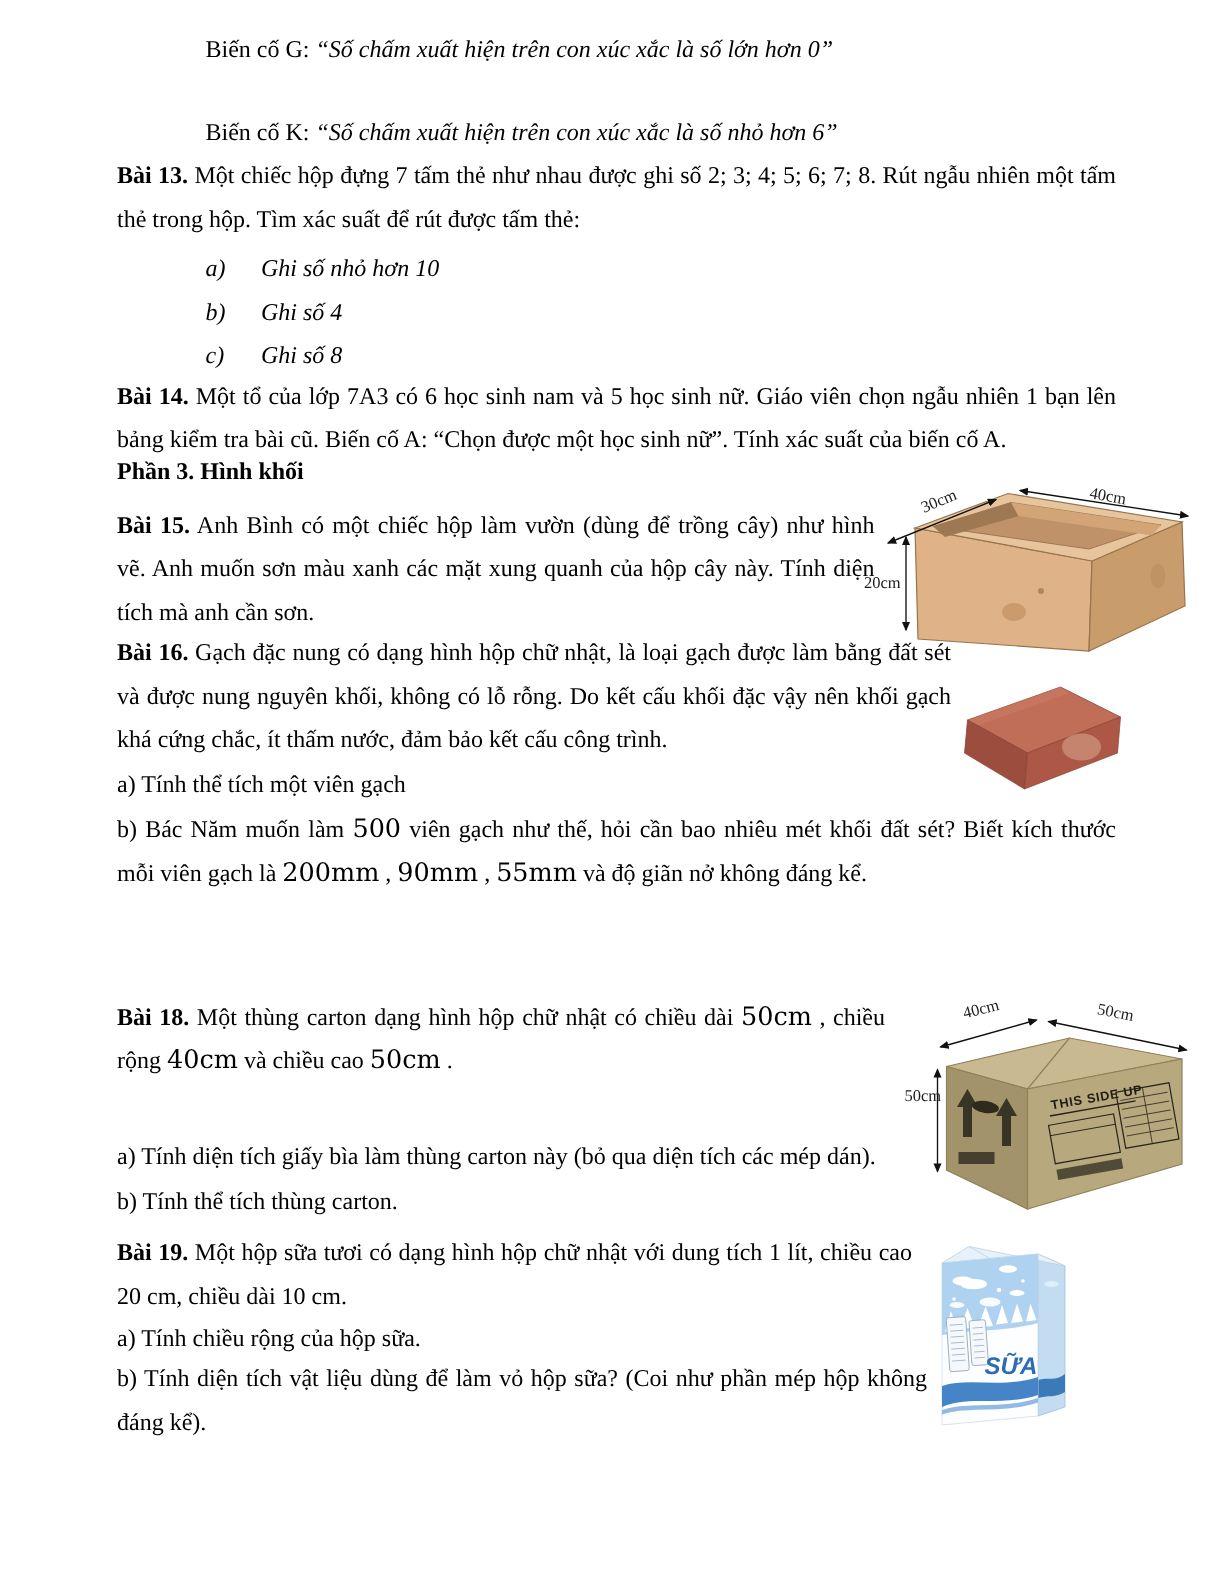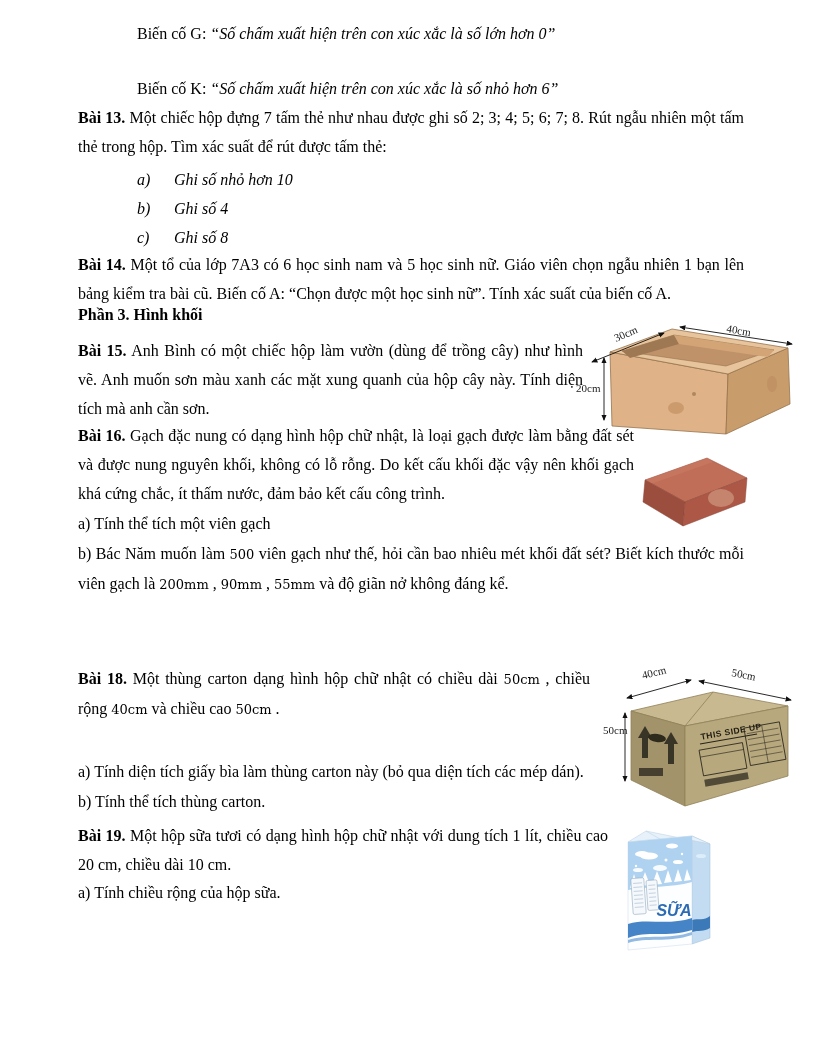--- a/index.html
+++ b/index.html
@@ -3,21 +3,21 @@
 <meta charset="utf-8">
 <style>
   html,body{margin:0;padding:0;background:#ffffff;}
   #page{
     position:relative;width:816px;height:1056px;margin:0 auto;background:#ffffff;
     font-family:"Liberation Serif","DejaVu Serif",serif;font-size:16px;color:#000;overflow:hidden;border-radius:11px;
   }
   .par{position:absolute;left:78px;width:666px;line-height:29px;text-align:justify;}
   .lead{font-weight:bold;}
   .q{font-style:italic;}
-  .mth{font-family:"DejaVu Serif",serif;font-size:13px;}
+  .mth{font-family:"DejaVu Serif",serif;font-size:17px;}
   .ev{left:137px;width:600px;text-align:left;line-height:28px;}
   .ev1{top:20px}.ev2{top:47px}.ev3{top:75px}
   .b13{top:103px}
   .li{position:absolute;left:137px;line-height:29px;font-style:italic;}
   .lia{top:165px}.lib{top:194px}.lic{top:223px}
   .mk{display:inline-block;width:37px;}
   .b14{top:250px}
   .ph3{top:300px;text-align:left;}
   .b15{top:336px;width:505px}
   .b16{top:421px;width:556px}
@@ -62,20 +62,21 @@
   <div class="par b16a"><span>a) Tính thể tích một viên gạch</span></div>
   <div class="par b16b"><span>b) Bác Năm muốn làm </span><span class="mth">500</span><span> viên gạch như thế, hỏi cần bao nhiêu mét khối đất sét? Biết kích thước mỗi viên gạch là </span><span class="mth">200mm</span><span> , </span><span class="mth">90mm</span><span> , </span><span class="mth">55mm</span><span> và độ giãn nở không đáng kể.</span></div>
 
 
   <div class="par b18"><b class="lead">Bài 18.</b><span> Một thùng carton dạng hình hộp chữ nhật có chiều dài </span><span class="mth">50cm</span><span> , chiều rộng </span><span class="mth">40cm</span><span> và chiều cao </span><span class="mth">50cm</span><span> .</span></div>
   <div class="par b18a"><span>a) Tính diện tích giấy bìa làm thùng carton này (bỏ qua diện tích các mép dán).</span></div>
   <div class="par b18b"><span>b) Tính thể tích thùng carton.</span></div>
 
   <div class="par b19"><b class="lead">Bài 19.</b><span> Một hộp sữa tươi có dạng hình hộp chữ nhật với dung tích 1 lít, chiều cao 20 cm, chiều dài 10 cm.</span></div>
   <div class="par b19a"><span>a) Tính chiều rộng của hộp sữa.</span></div>
+  <div class="par b19b"><span>b) Tính diện tích vật liệu dùng để làm vỏ hộp sữa? (Coi như phần mép hộp không đáng kể).</span></div>
 
   <div class="fig fig-garden">
     <svg width="240" height="128" viewBox="0 0 240 128">
       <defs>
         <marker id="ahg" markerWidth="7" markerHeight="7" refX="6" refY="3" orient="auto-start-reverse">
             <path d="M0,0L7,3L0,6z" fill="#111"></path>
           </marker>
       </defs>
 
       <polygon points="34,32 152,54 150,114 36,106" fill="#dfb287" stroke="#96744e" stroke-width="0.8"></polygon>

